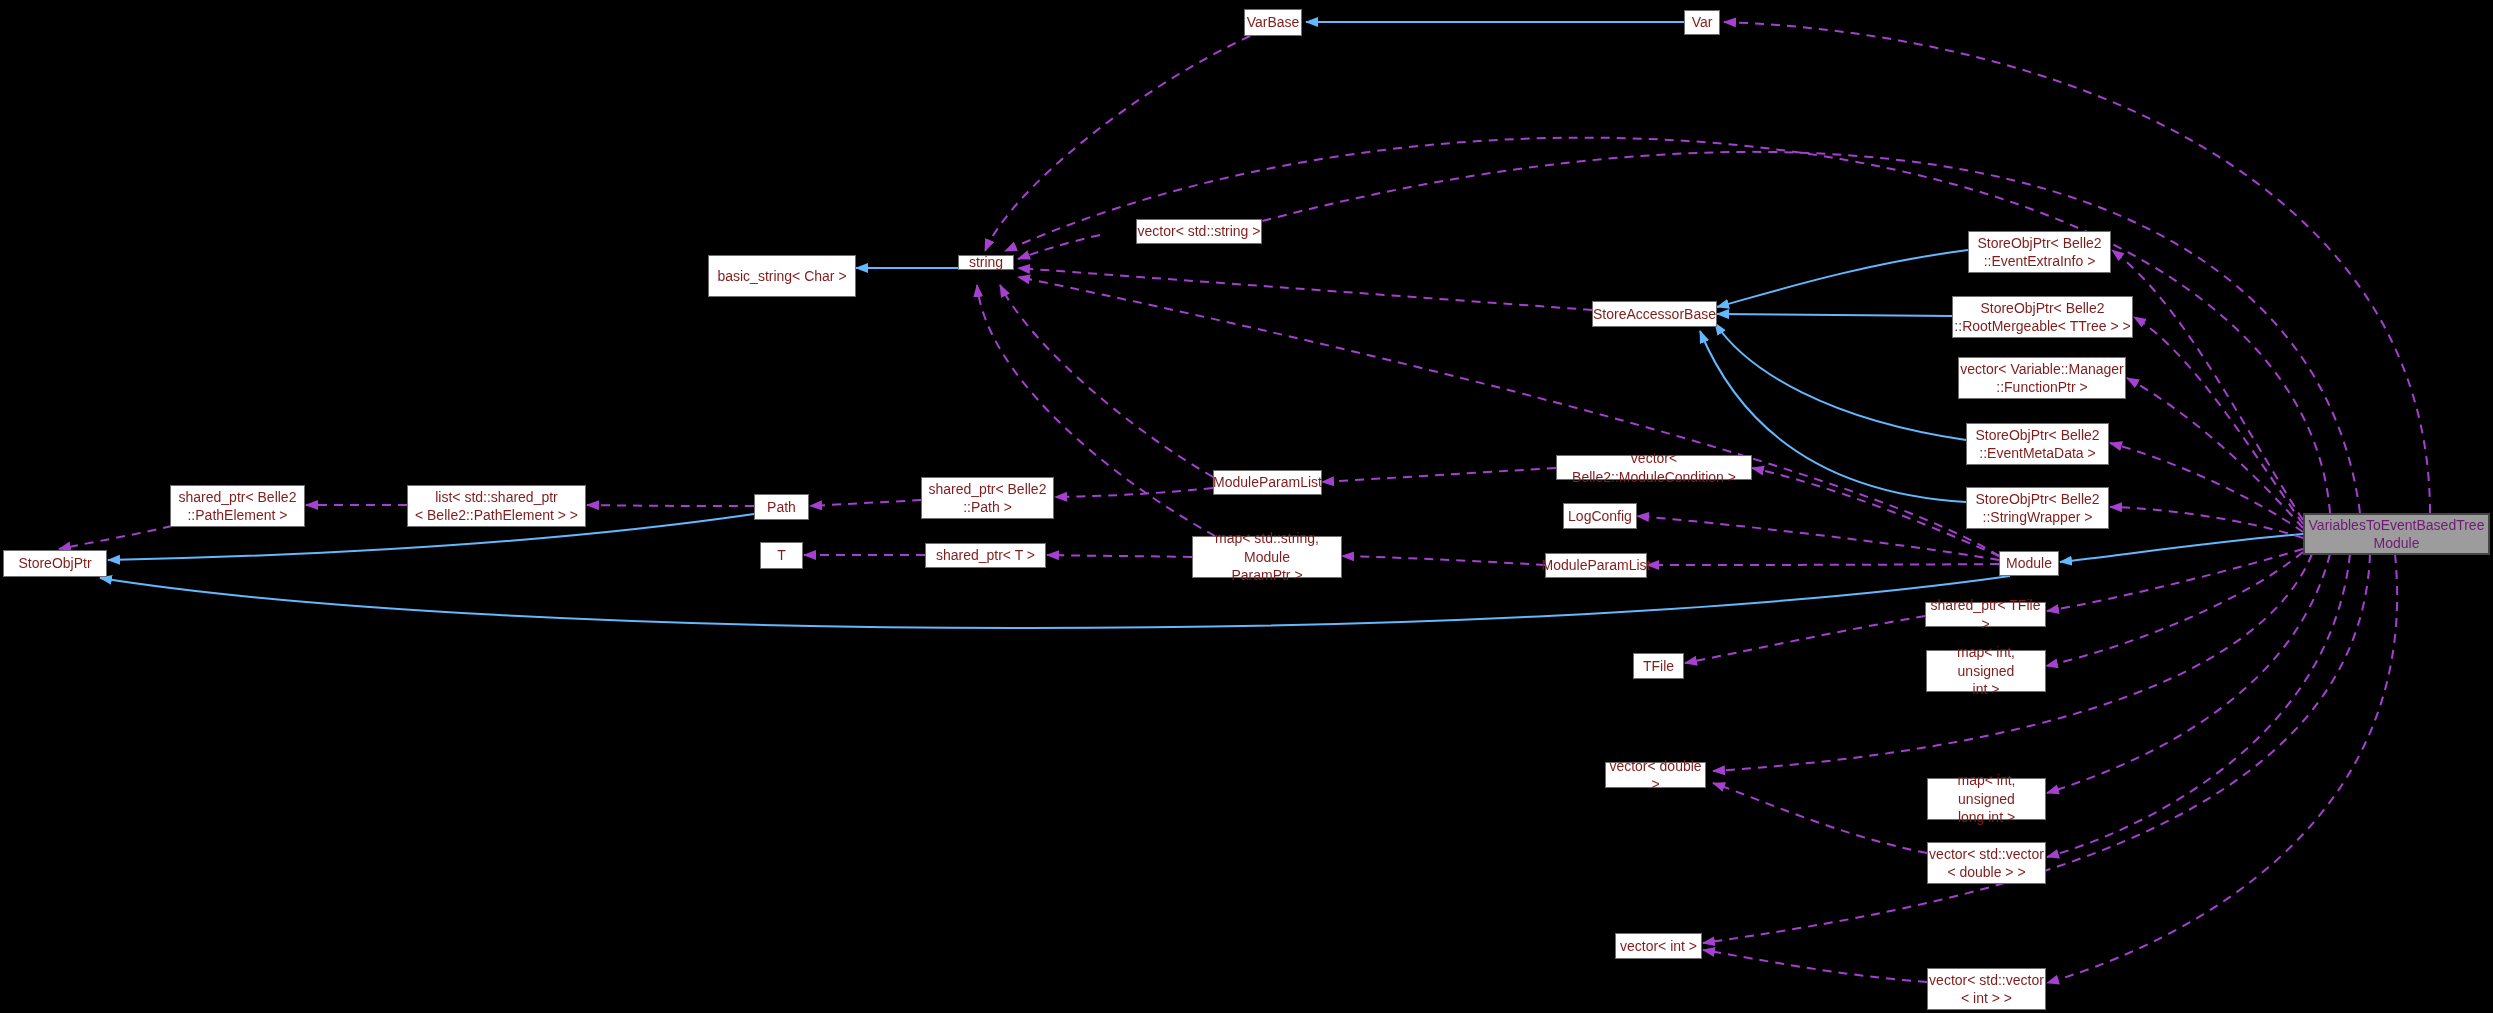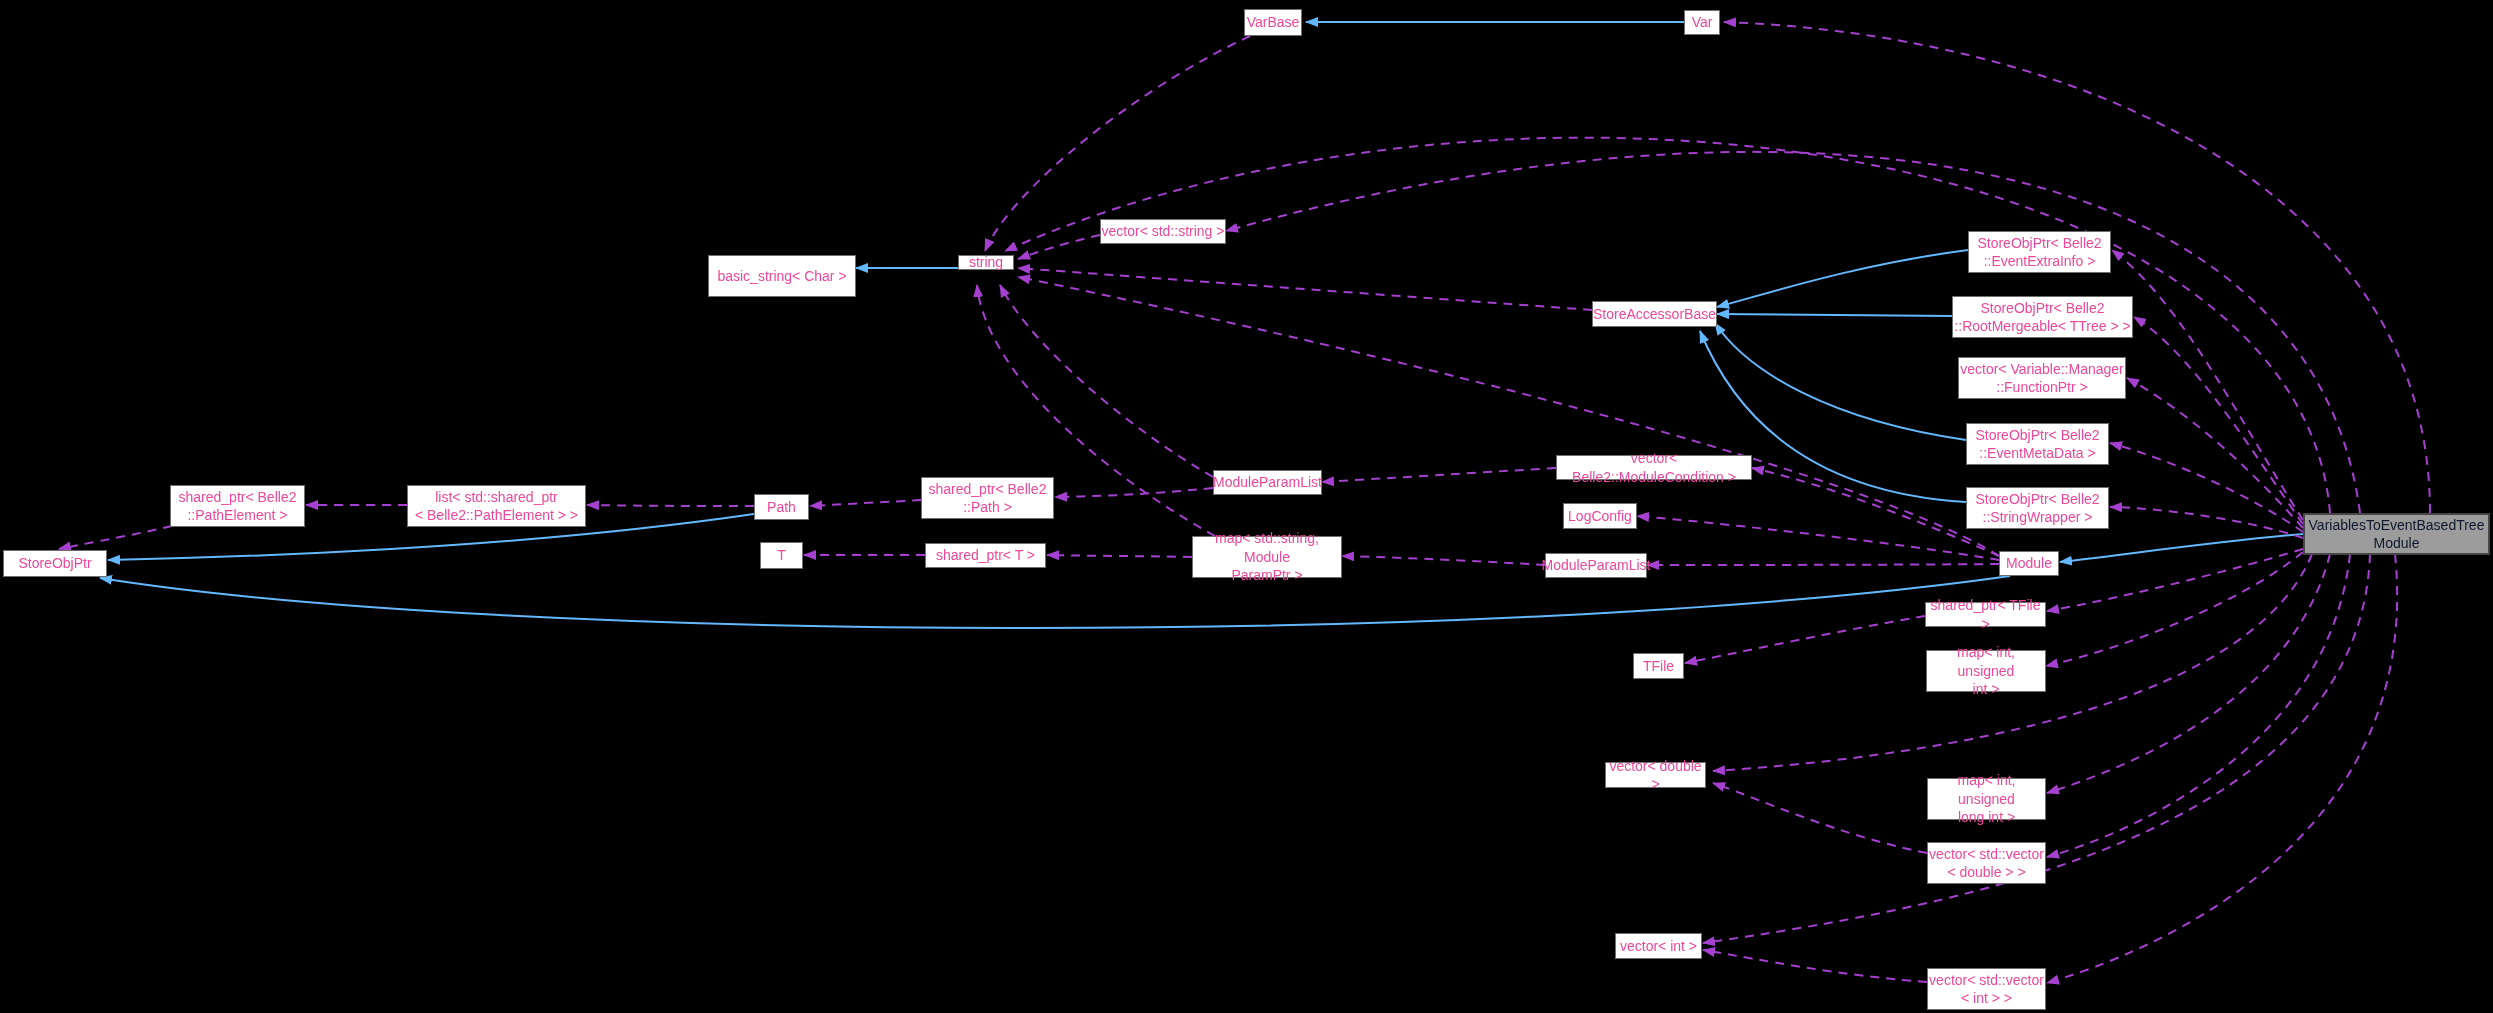--- a/index.html
+++ b/index.html
@@ -1,22 +1,22 @@
 <!DOCTYPE html>
 <html><head>
 <meta charset="utf-8">
 <style>
   html,body{margin:0;padding:0;background:#000;}
   .canvas{position:relative;width:2493px;height:1013px;background:#000;overflow:hidden;
           font-family:"Liberation Sans","DejaVu Sans",sans-serif;}
   .edges{position:absolute;left:0;top:0;width:2493px;height:1013px;}
   .node{position:absolute;box-sizing:border-box;background:#fff;border:1.5px solid #6e6e6e;
-        color:#ec4899;display:flex;align-items:center;justify-content:center;text-align:center;
+        color:#7f1d1d;display:flex;align-items:center;justify-content:center;text-align:center;
         font-size:14px;line-height:1.32;white-space:pre-line;cursor:pointer;}
-  .node.main{background:#9c9c9c;border:2px solid #464646;color:#0f172a;}
+  .node.main{background:#9c9c9c;border:2px solid #464646;color:#701a75;}
 </style>
 </head>
 <body>
 
 <div class="canvas">
 
 <svg class="edges" width="2493" height="1013" viewBox="0 0 2493 1013">
   <defs>
     <marker id="arrow-blue" markerUnits="userSpaceOnUse" markerWidth="14" markerHeight="12" refX="12" refY="5" orient="auto">
       <path d="M0,0 L13,5 L0,10 z" fill="#63b8ff"></path>
@@ -75,21 +75,21 @@
     <path d="M754,506 C692,506 646,506 587,505" marker-end="url(#arrow-mag)"></path>
     <path d="M407,505 L306,505" marker-end="url(#arrow-mag)"></path>
     <path d="M172,526 C120,538 76,545 59,549" marker-end="url(#arrow-mag)"></path>
   </g>
 </svg>
 
   <div class="node" style="left:1244px;top:9px;width:58px;height:27px">VarBase</div>
   <div class="node" style="left:1684px;top:10px;width:36px;height:25px">Var</div>
   <div class="node" style="left:708px;top:255px;width:148px;height:42px">basic_string&lt; Char &gt;</div>
   <div class="node" style="left:958px;top:255px;width:56px;height:15px">string</div>
-  <div class="node" style="left:1100px;top:219px;width:126px;height:25px">vector&lt; std::string &gt;</div>
+  <div class="node" style="left:1136px;top:219px;width:126px;height:25px">vector&lt; std::string &gt;</div>
   <div class="node" style="left:1592px;top:301px;width:125px;height:26px">StoreAccessorBase</div>
   <div class="node" style="left:1968px;top:231px;width:143px;height:42px">StoreObjPtr&lt; Belle2
 ::EventExtraInfo &gt;</div>
   <div class="node" style="left:1952px;top:296px;width:181px;height:42px">StoreObjPtr&lt; Belle2
 ::RootMergeable&lt; TTree &gt; &gt;</div>
   <div class="node" style="left:1958px;top:357px;width:168px;height:42px">vector&lt; Variable::Manager
 ::FunctionPtr &gt;</div>
   <div class="node" style="left:1966px;top:423px;width:143px;height:42px">StoreObjPtr&lt; Belle2
 ::EventMetaData &gt;</div>
   <div class="node" style="left:1966px;top:487px;width:143px;height:42px">StoreObjPtr&lt; Belle2

